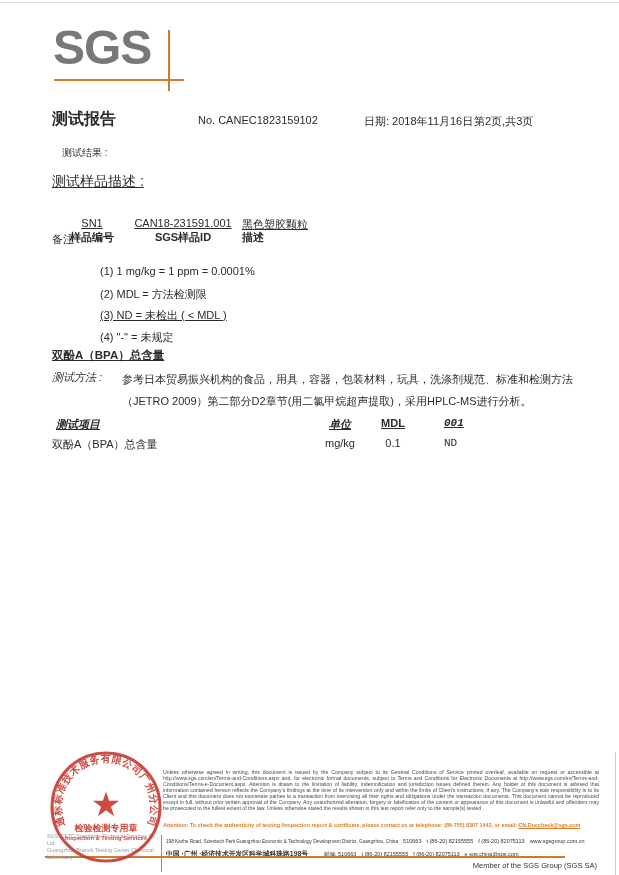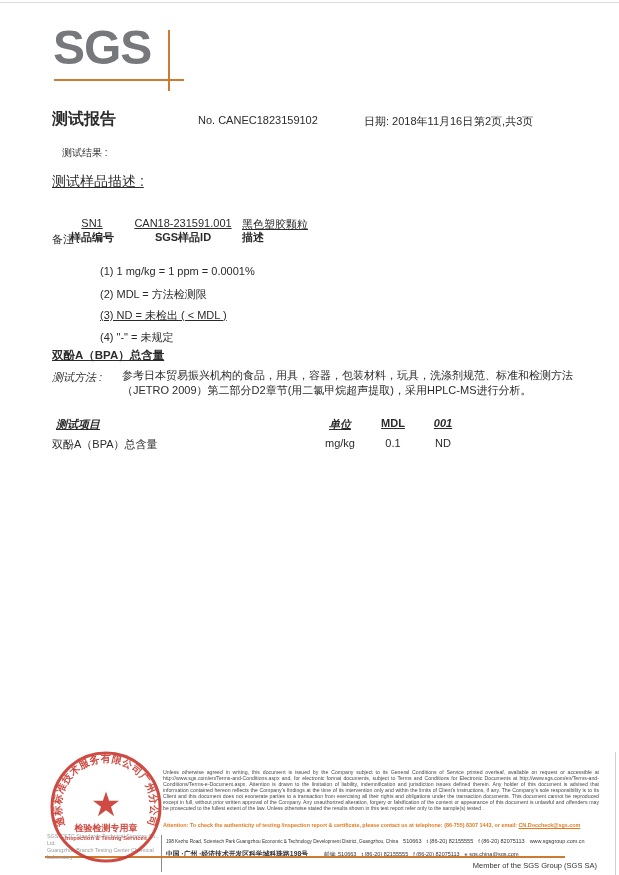--- a/index.html
+++ b/index.html
@@ -28,30 +28,30 @@
   .st-c3{left:242px;font-size:11px;}
   .st-head{top:198px;font-weight:700;margin-top:32px;}
   .st-row{top:217px;text-decoration:underline;}
 
   .notes-label{left:52px;top:232px;font-size:11px;}
   .note{left:100px;font-size:11px;}
   .note-0{top:265px;}.note-1{top:287px;}.note-2{top:308px;text-decoration:underline;}.note-3{top:330px;}
 
   .bpa-heading{left:52px;top:348px;font-size:11.5px;font-weight:700;text-decoration:underline;}
   .method-label{left:52px;top:370px;font-size:11px;font-style:italic;}
-  .method-text{left:122px;top:368px;width:472px;font-size:11px;line-height:15px;}
+  .method-text{left:122px;top:368px;width:472px;font-size:11px;line-height:22px;}
 
   .rt{font-size:11px;}
   .rt-head{top:417px;text-decoration:underline;font-weight:700;}
   .rt-row{top:437px;}
   .rt-item{left:56px;}
   .rt-item-row{left:52px;}
   .rt-unit{left:320px;width:40px;text-align:center;}
   .rt-mdl{left:374px;width:38px;text-align:center;}
-  .rt-001{left:424px;width:38px;text-align:center;}
+  .rt-001{left:444px;width:38px;text-align:left;font-family:Liberation Mono, monospace;}
   .ital{font-style:italic;}
 
   
   .legal{left:163px;top:769px;width:436px;font-size:5.2px;line-height:6px;
          text-align:justify;color:#4a4a4a;}
   .attention{left:163px;top:822px;width:436px;font-size:5.4px;line-height:6.4px;
              color:#e07b21;font-weight:700;}
   .attention .email{text-decoration:underline;}
   .company-names{left:47px;top:833px;width:118px;font-size:5.4px;line-height:7px;color:#9a9a9a;z-index:1;}
   .addr-sep{left:161px;top:835px;width:1px;height:37px;background:#8c8c8c;}

